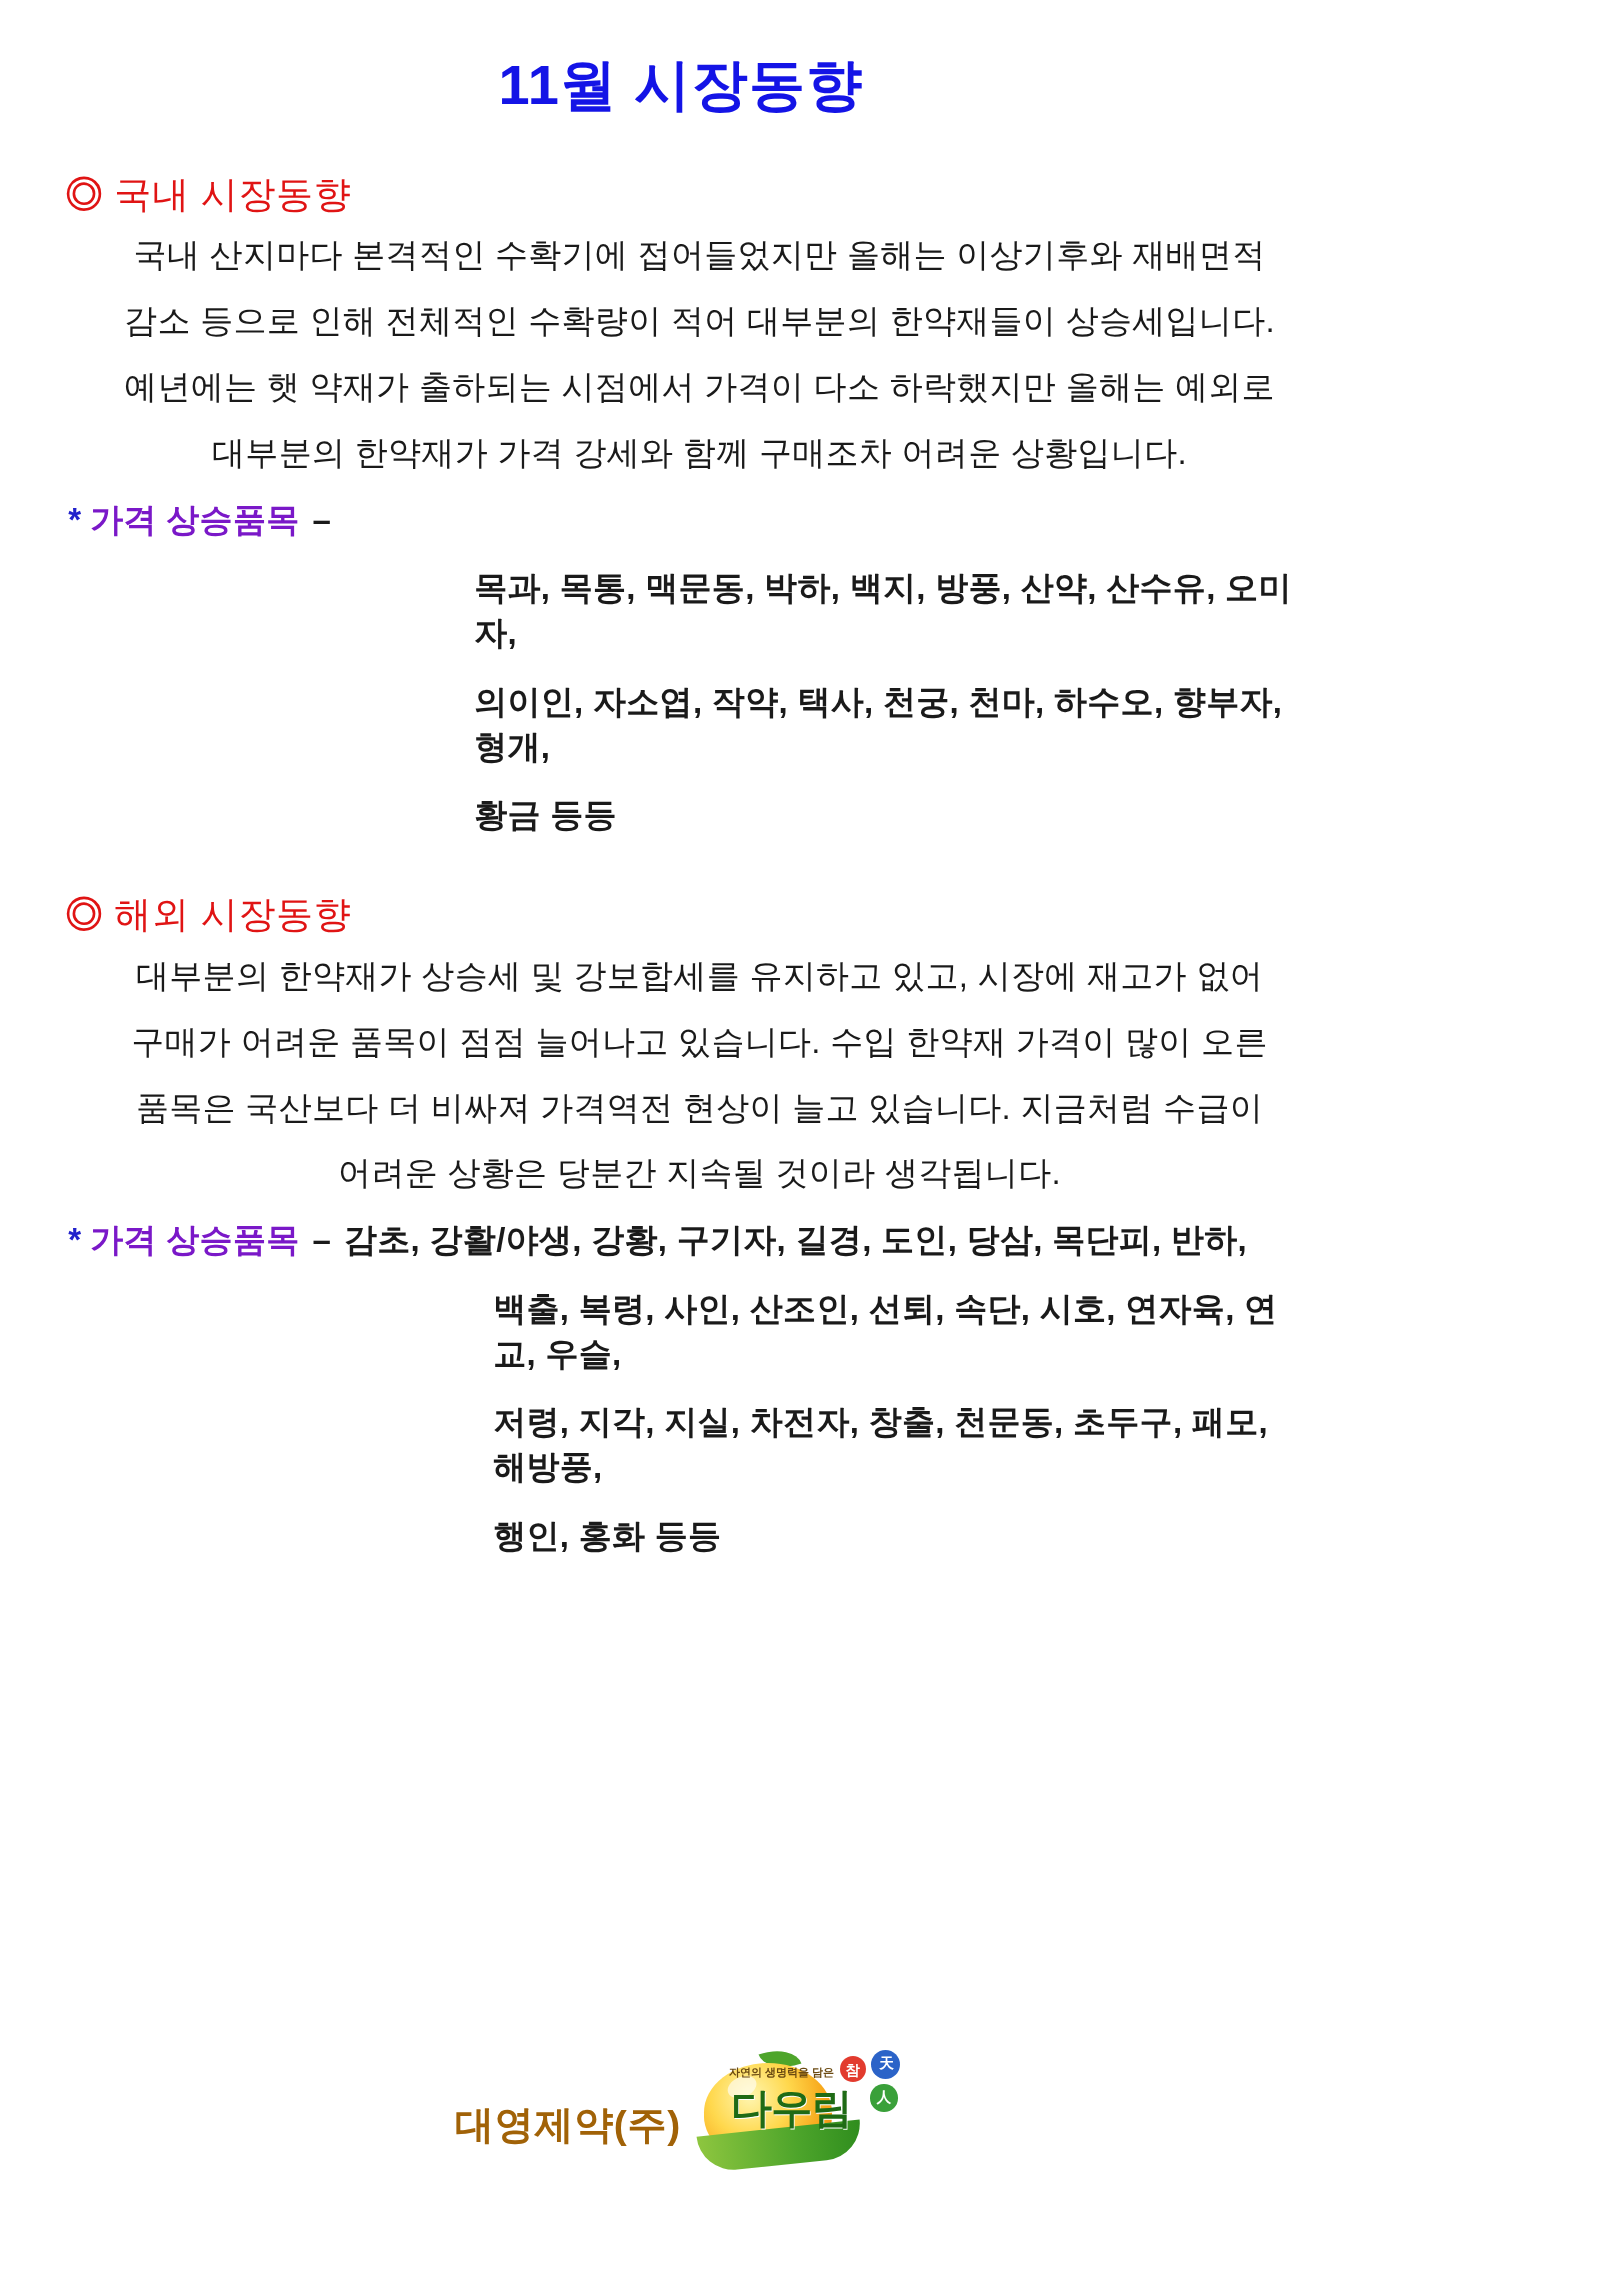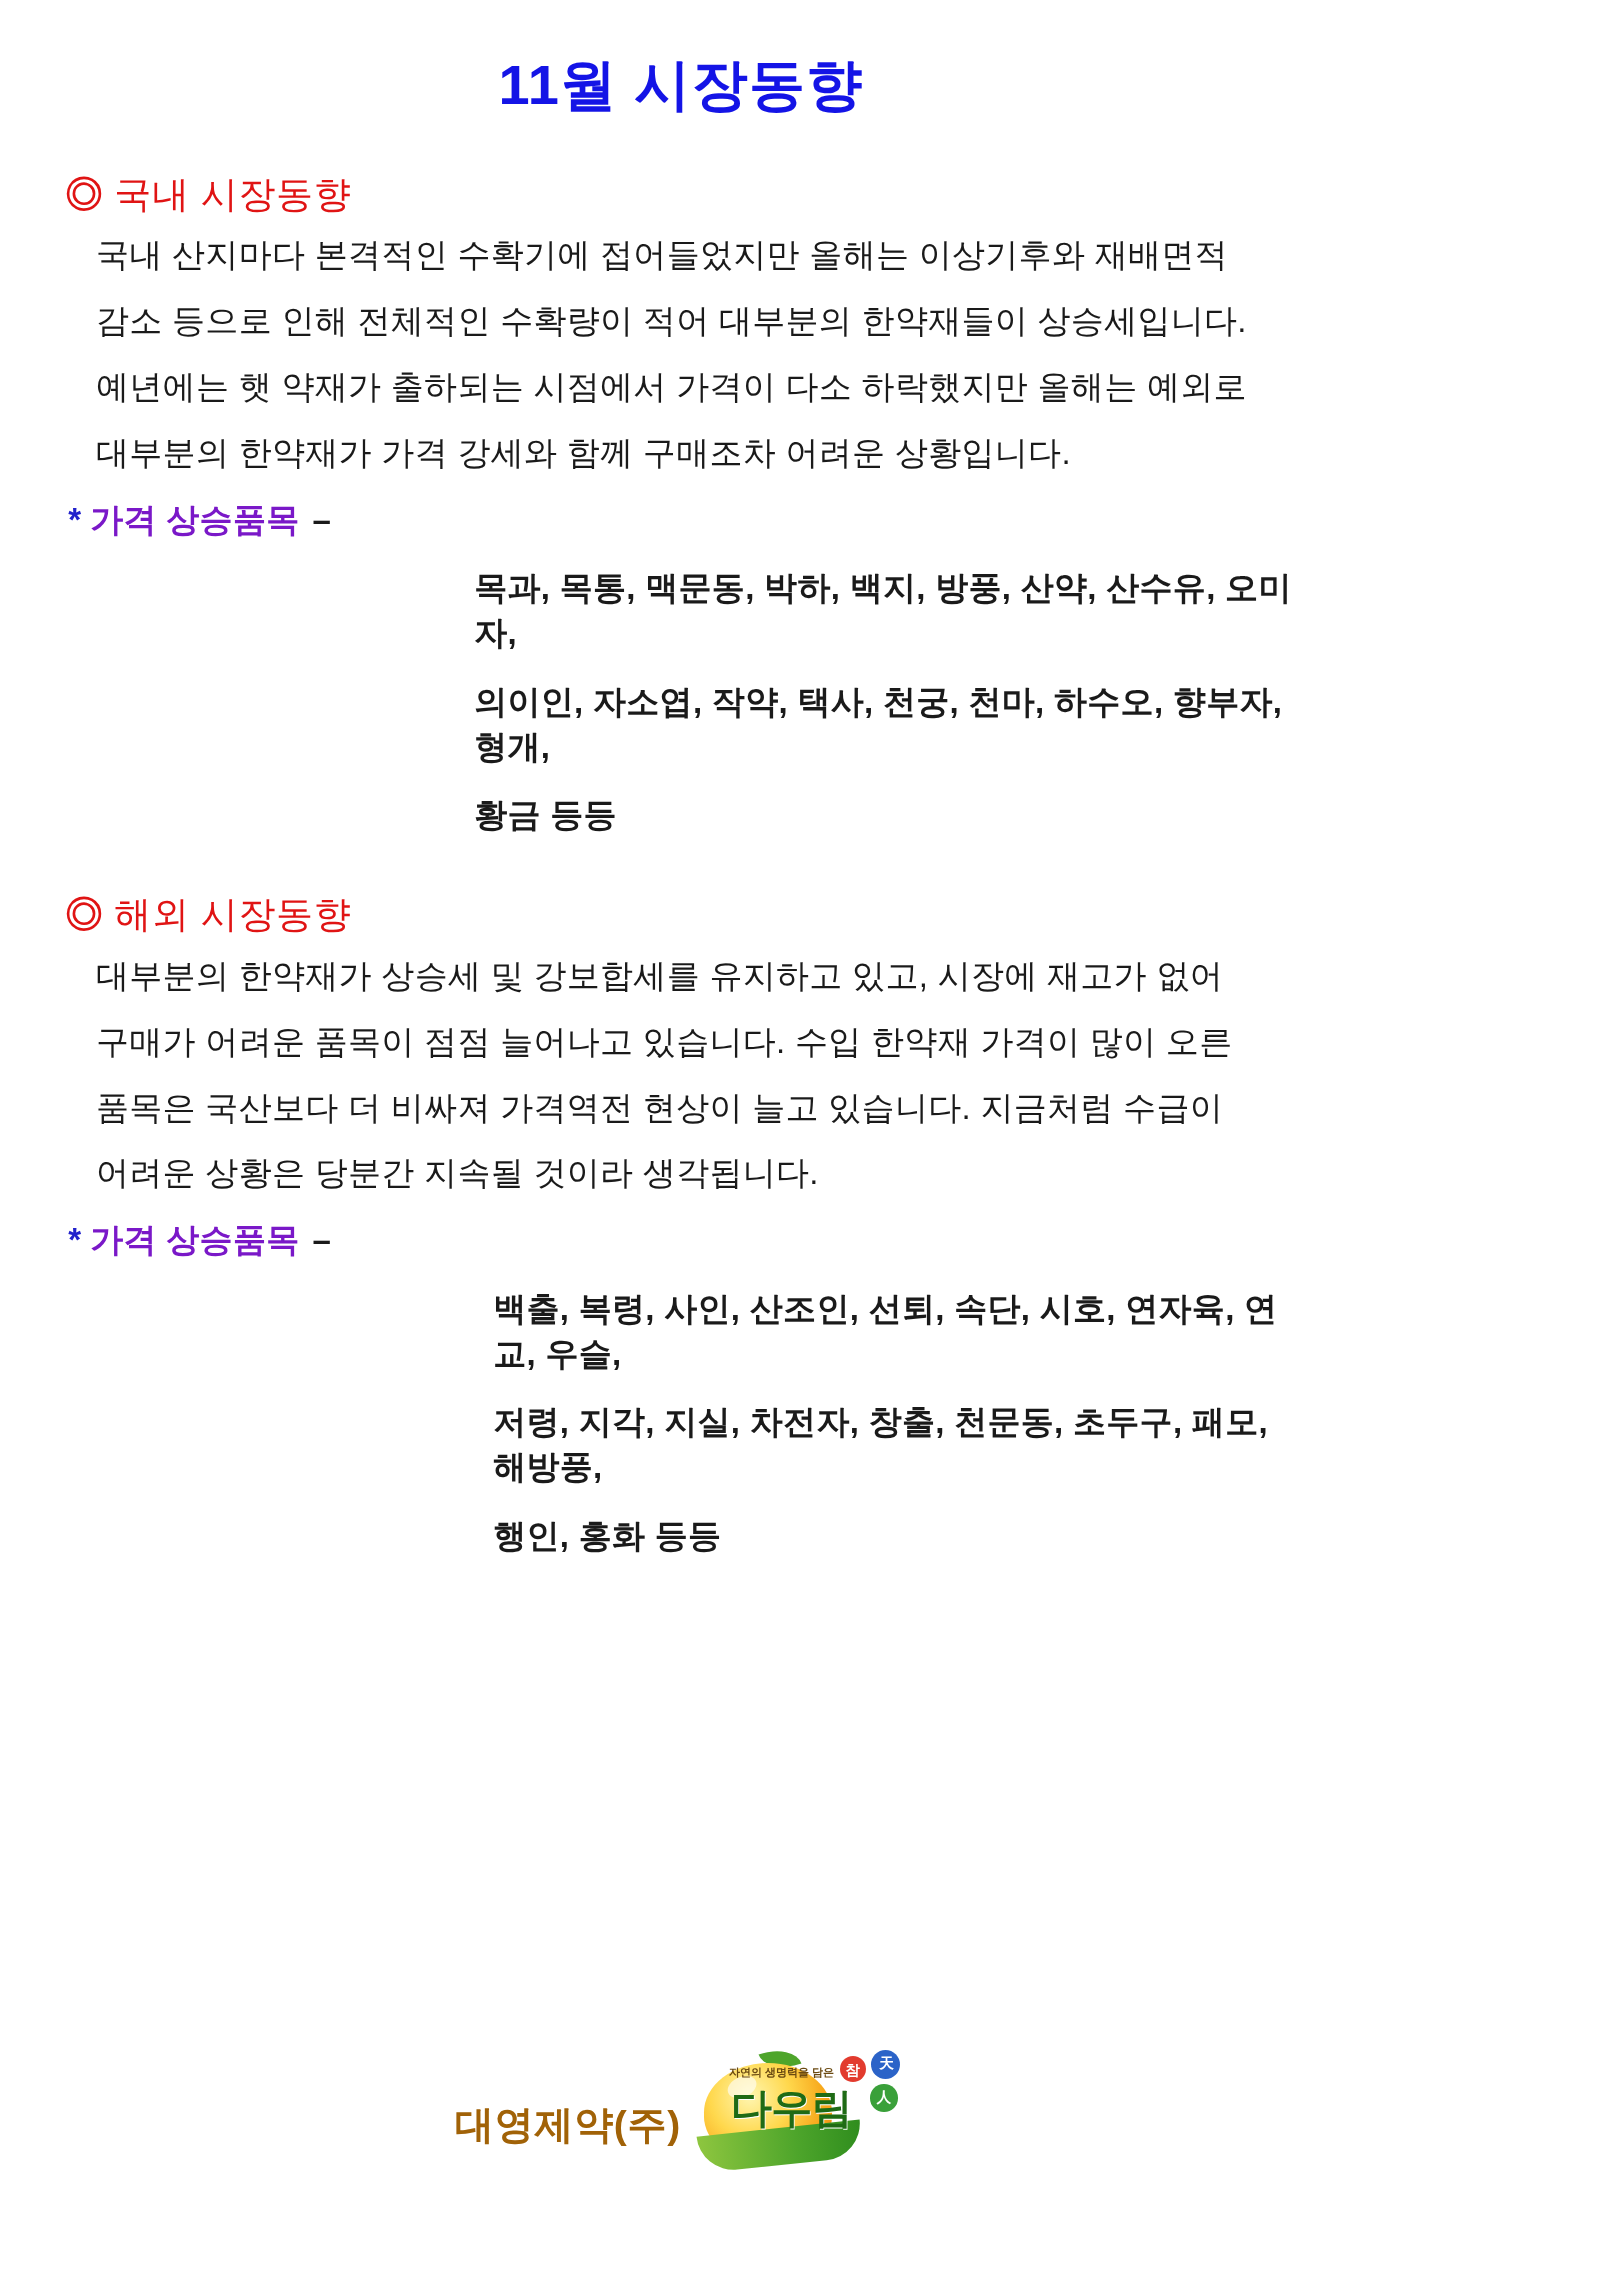--- a/index.html
+++ b/index.html
@@ -53,20 +53,21 @@
     font-size: 37px;
     font-weight: normal;
     color: #e01414;
     letter-spacing: 0.7px;
   }
 
   
   .para {
     margin: 14.4px 0 0 0;
     padding-left: 37px;
+    text-align: center;
   }
   .para .line {
     font-size: 33px;
     line-height: 1.28;
     color: #1a1a1a;
     margin-bottom: 23.6px;
     white-space: pre-wrap;
     letter-spacing: 0.3px;
   }
 
@@ -279,20 +280,21 @@
       <div class="line">구매가 어려운 품목이 점점 늘어나고 있습니다. 수입 한약재 가격이 많이 오른</div>
       <div class="line">품목은 국산보다 더 비싸져 가격역전 현상이 늘고 있습니다. 지금처럼 수급이</div>
       <div class="line">어려운 상황은 당분간 지속될 것이라 생각됩니다.</div>
     </div>
 
     <div class="bullet-block overseas">
       <div class="bullet-first">
         <span class="bullet-star">*</span>
         <span class="bullet-label">가격 상승품목</span>
         <span class="bullet-dash">–</span>
+        <span class="bullet-items-first">감초, 강활/야생, 강황, 구기자, 길경, 도인, 당삼, 목단피, 반하,</span>
       </div>
       <div class="bullet-cont">백출, 복령, 사인, 산조인, 선퇴, 속단, 시호, 연자육, 연교, 우슬,</div>
       <div class="bullet-cont">저령, 지각, 지실, 차전자, 창출, 천문동, 초두구, 패모, 해방풍,</div>
       <div class="bullet-cont">행인, 홍화 등등</div>
     </div>
   </div>
 
   <div class="footer">
     <div class="company-name">대영제약(주)</div>
     <div class="logo">

